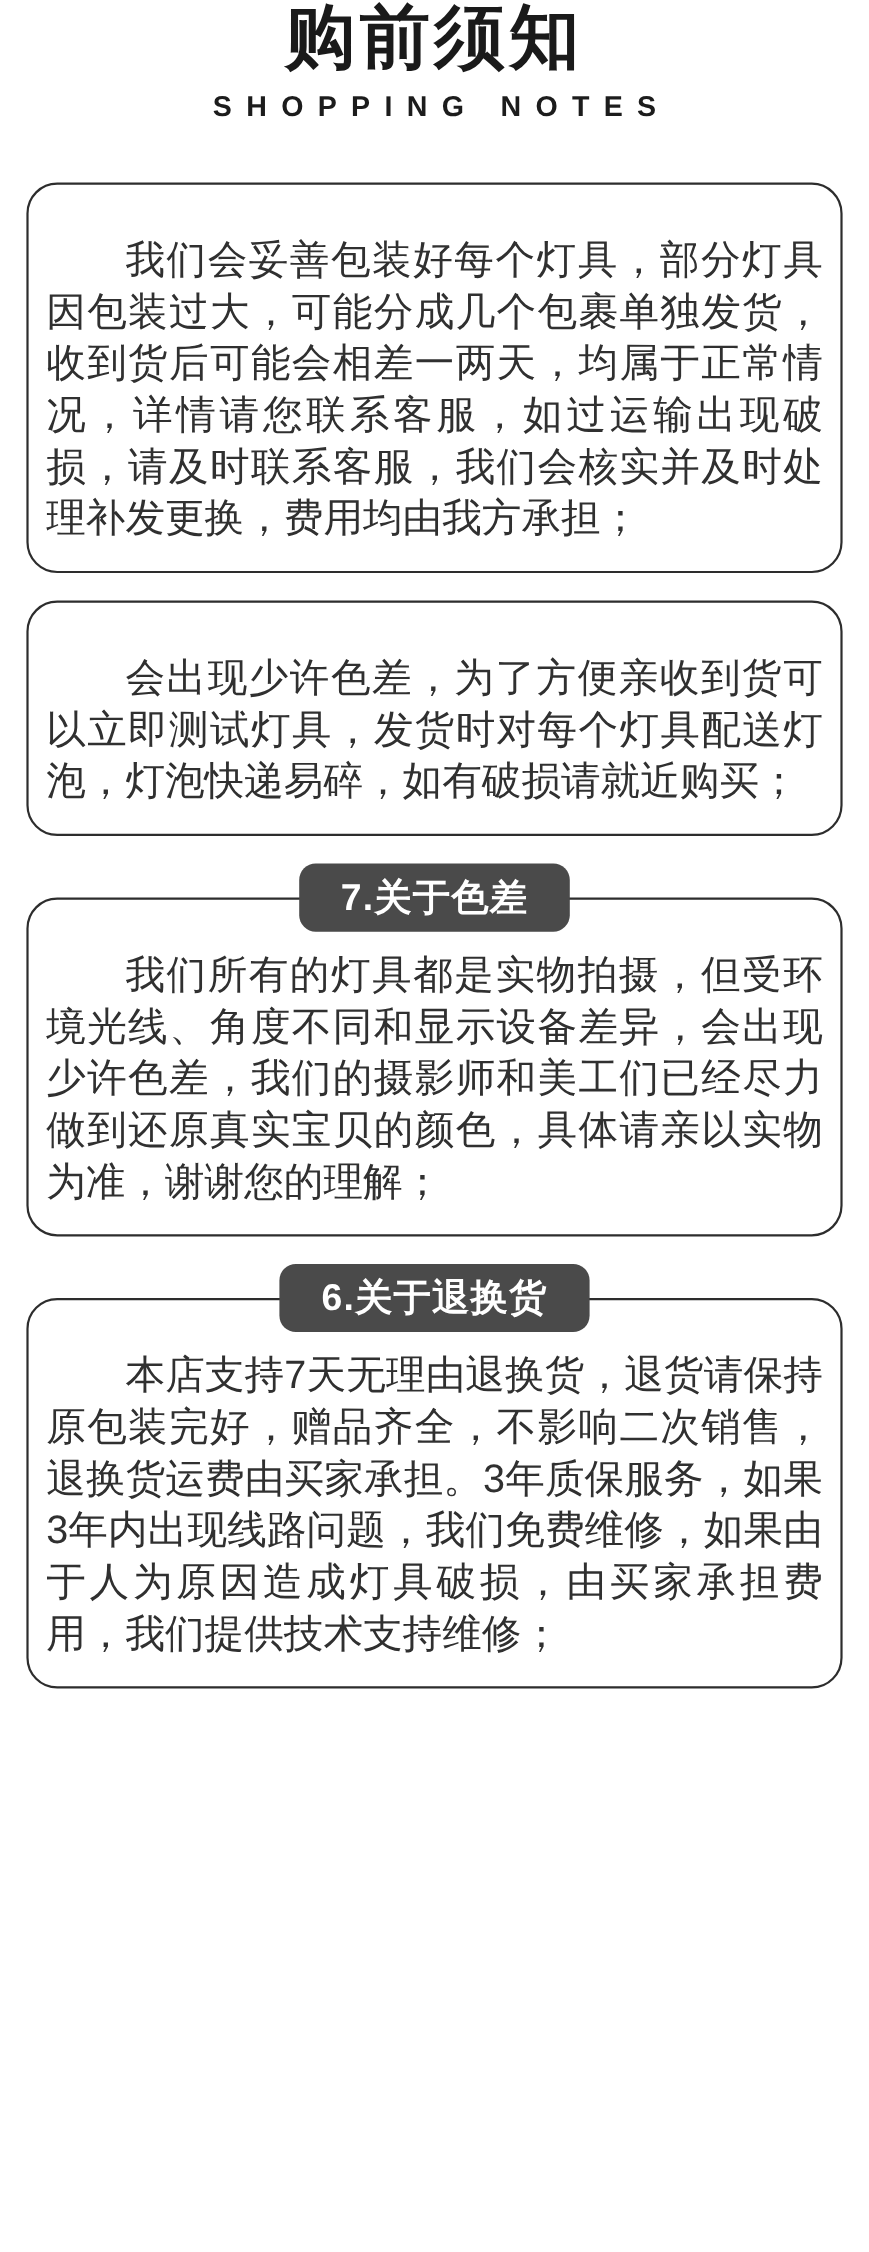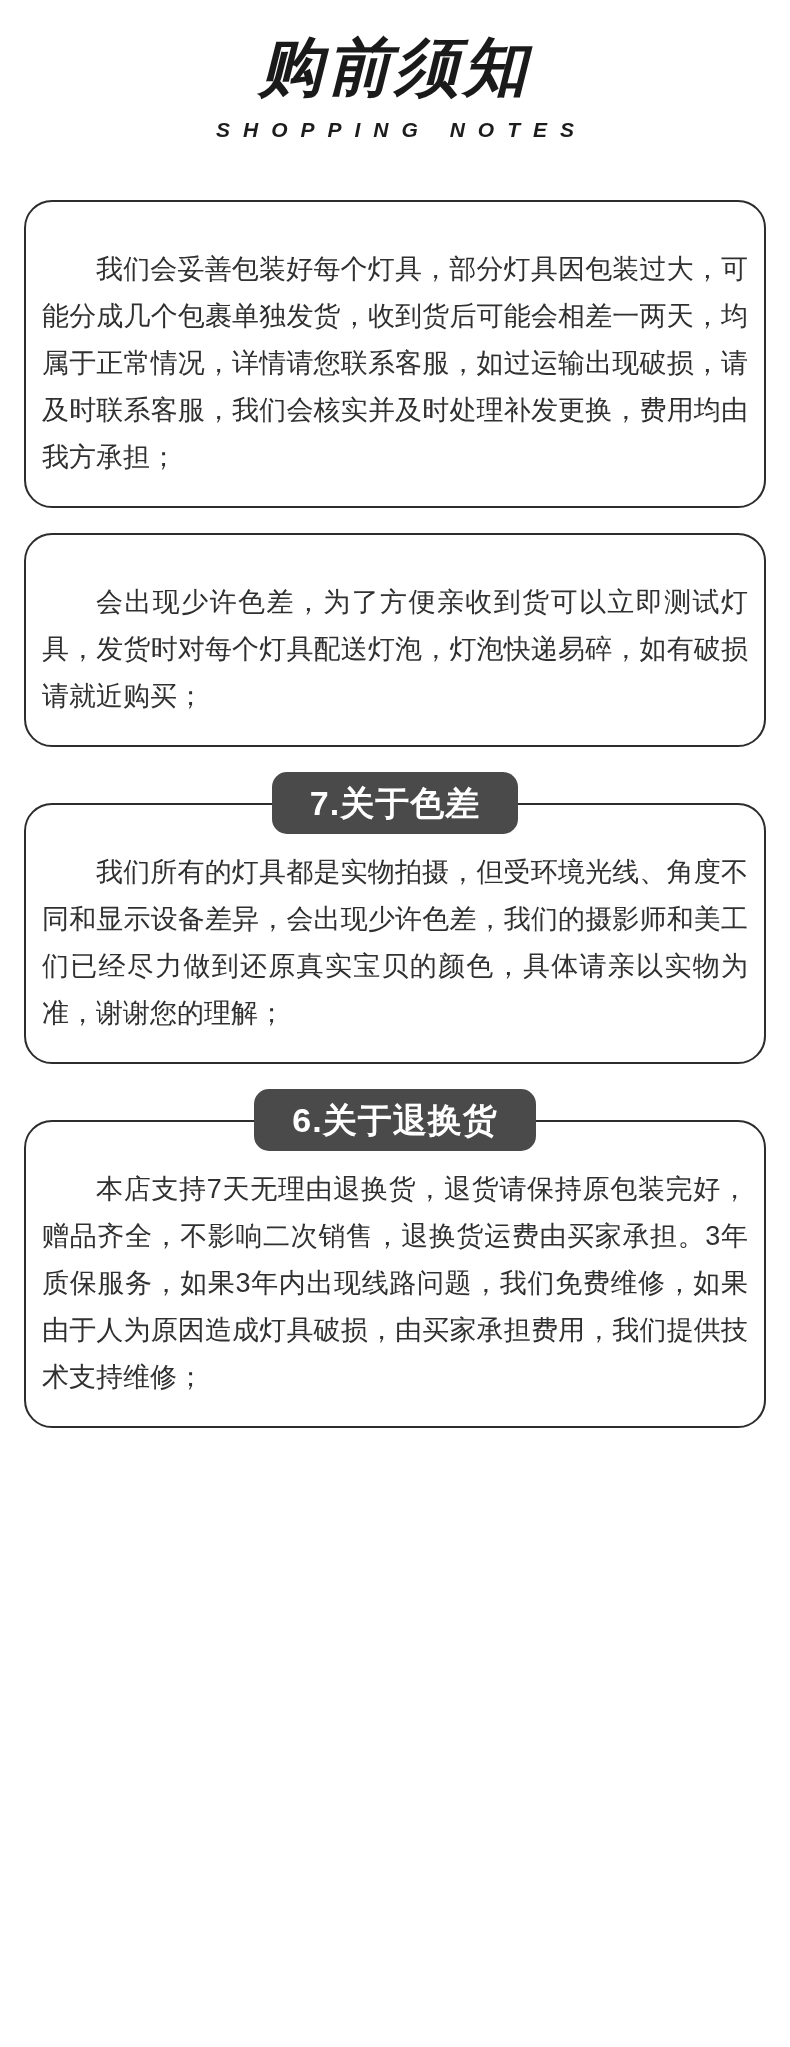--- a/index.html
+++ b/index.html
@@ -12,33 +12,31 @@
     font-family: "Liberation Sans", sans-serif;
   }
   .page {
     width: 790px;
     min-height: 2047px;
     background: #ffffff;
     overflow: hidden;
   }
   .header {
     text-align: center;
-    padding-top: 34px;
-    font-style: italic;
   }
   .page-title {
     font-size: 64px;
     line-height: 66px;
     font-weight: bold;
     color: #1a1a1a;
     letter-spacing: 4px;
   }
   .page-subtitle {
     margin-top: 16px;
-    font-size: 21px;
+    font-size: 26px;
     line-height: 28px;
     font-weight: bold;
     color: #1c1c1c;
     letter-spacing: 13px;
     text-indent: 13px; 
   }
   .sections {
     margin-top: 56px;
   }
   .section {
@@ -67,21 +65,21 @@
   .box {
     position: relative;
     z-index: 1;
     background: #ffffff;
     border: 2px solid #2d2d2d;
     border-radius: 28px;
     padding: 44px 16px 25px 16px;
   }
   .box p {
     margin: 0;
-    font-size: 27px;
+    font-size: 36px;
     line-height: 47px;
     color: #303030;
     text-indent: 2em;
     text-align: justify;
   }
 </style>
 </head>
 <body>
 
 <div class="page">

